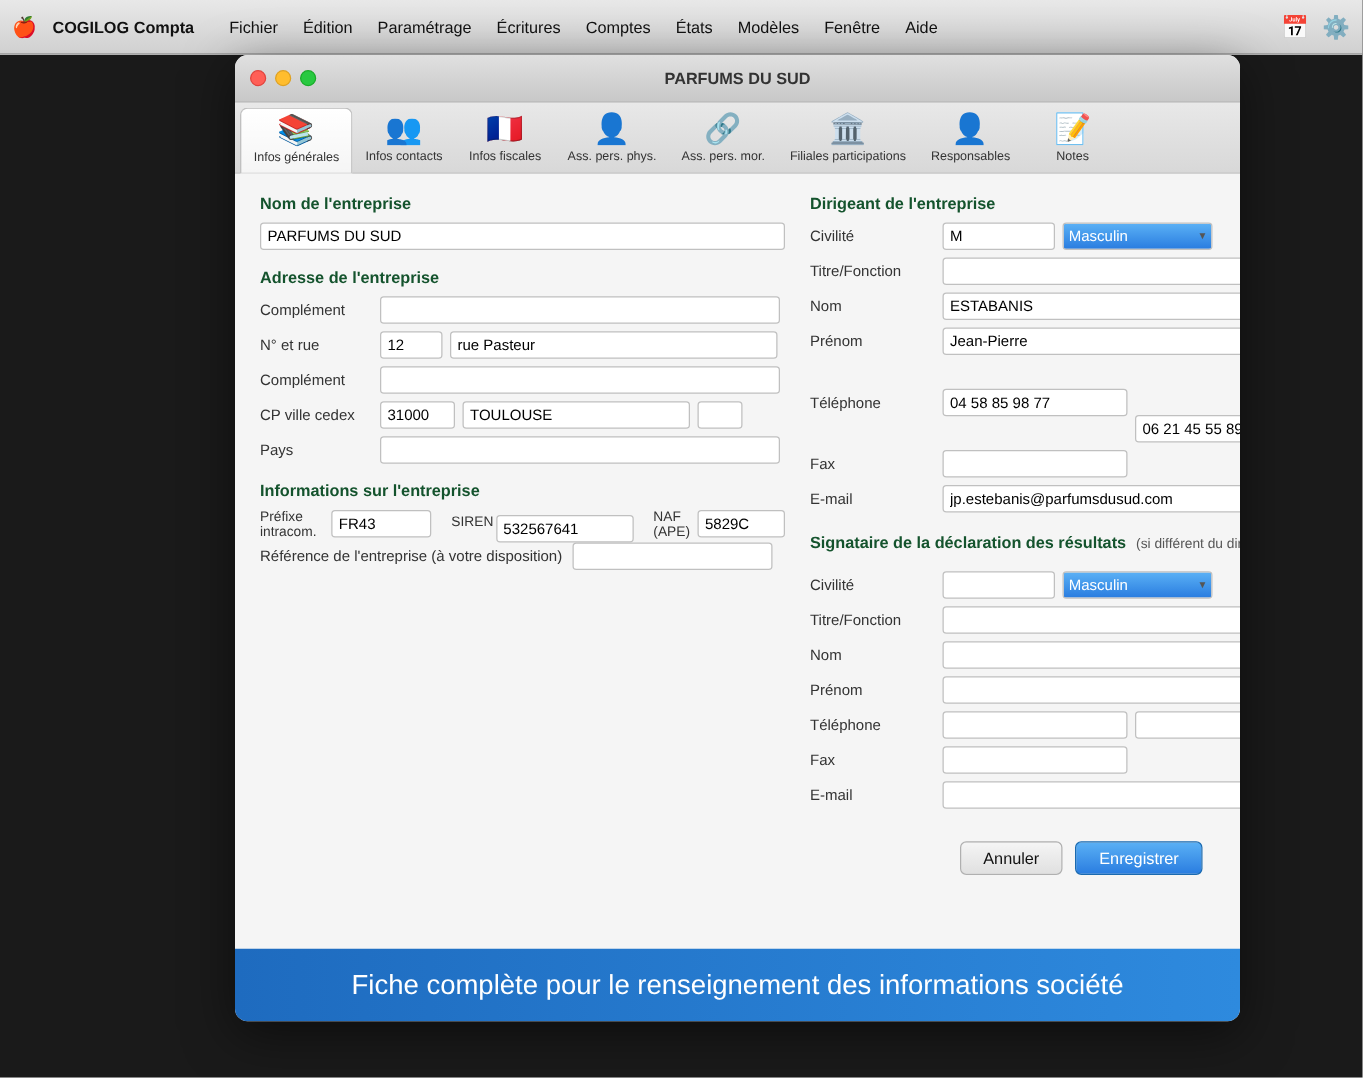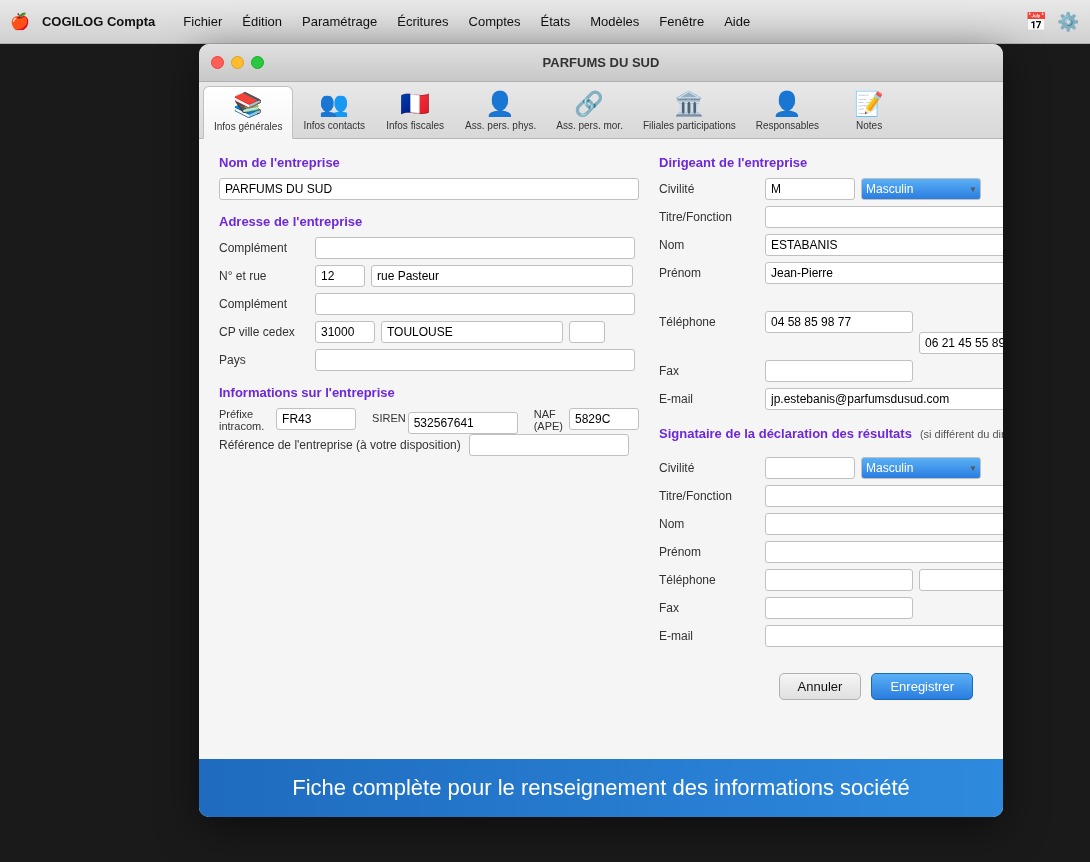--- a/index.html
+++ b/index.html
@@ -49,21 +49,21 @@
 
     
     .window {
       margin: 0 auto;
       width: 804px;
       background: #f0f0f0;
       border-radius: 10px;
       box-shadow: 0 10px 40px rgba(0,0,0,0.5);
       overflow: hidden;
       position: relative;
-      left: 56px;
+      left: 45px;
     }
 
     
     .titlebar {
       background: linear-gradient(to bottom, #e0e0e0, #c8c8c8);
       height: 38px;
       display: flex;
       align-items: center;
       justify-content: center;
       position: relative;
@@ -136,21 +136,21 @@
     .two-col {
       display: grid;
       grid-template-columns: 1fr 1fr;
       gap: 20px;
     }
 
     
     .section-title {
       font-weight: bold;
       font-size: 13px;
-      color: #6d28d9;
+      color: #14532d;
       margin-bottom: 8px;
     }
 
     
     .form-row {
       display: flex;
       align-items: center;
       margin-bottom: 6px;
       gap: 6px;
     }

